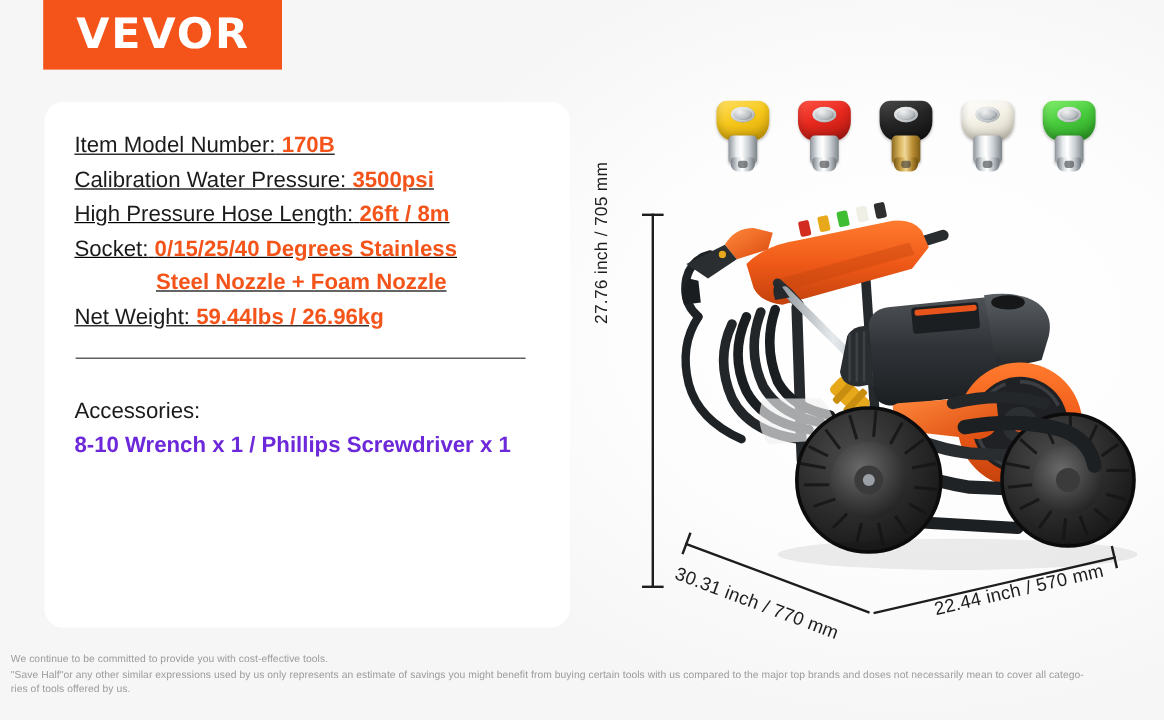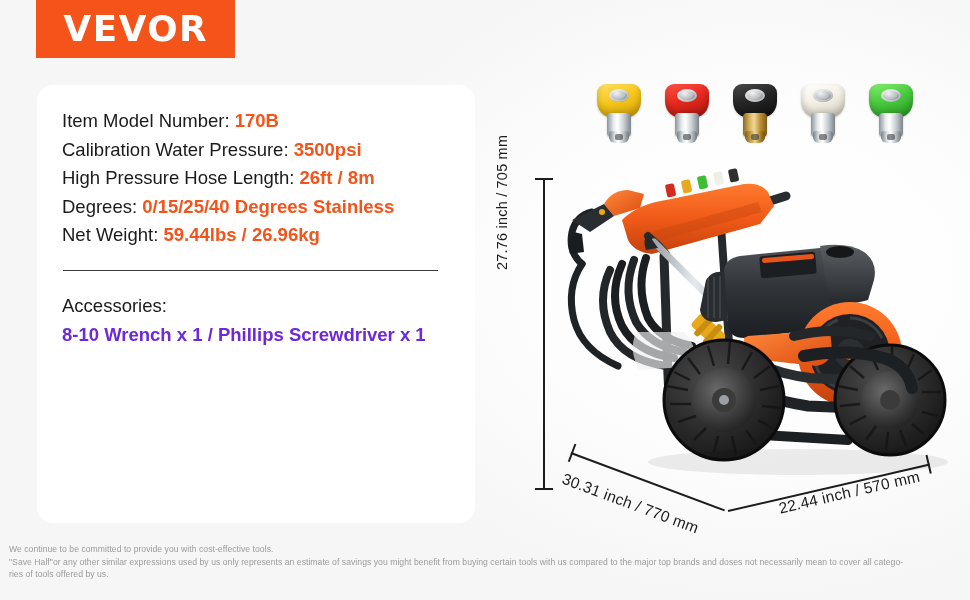--- a/index.html
+++ b/index.html
@@ -36,21 +36,21 @@
 
   
   .spec-card {
     position: absolute;
     left: 37px; top: 85px;
     width: 438px; height: 438px;
     background: #ffffff;
     border-radius: 16px;
     padding: 22px 18px 0 25px;
   }
-  .spec-list { list-style: none; }
+  .spec-list { list-style: none; text-decoration: underline; }
   .spec-row {
     font-size: 18.5px;
     line-height: 28.5px;
     color: #1b1b1b;
     white-space: nowrap;
   }
   .spec-label { color: #1b1b1b; font-weight: 400; }
   .spec-value { color: #f4541a; font-weight: 700; }
   .spec-cont {
     color: #f4541a; font-weight: 700;
@@ -59,21 +59,21 @@
     white-space: nowrap;
   }
   .spec-cont.indent-size { padding-left: 118px; }
 
   .divider {
     margin: 20px 19px 0 1px;
     height: 1px;
     background: #3a3a3a;
   }
 
-  .acc-block { margin-top: 20px; }
+  .acc-block { margin-top: 28px; }
   .acc-title {
     font-size: 18.5px; line-height: 29px;
     color: #1b1b1b; font-weight: 400;
   }
   .acc-line {
     font-size: 18.5px; line-height: 29px;
     color: #6d28d9; font-weight: 700;
     white-space: nowrap;
   }
 
@@ -223,23 +223,24 @@
     </li>
     <li class="spec-row">
       <span class="spec-label">Calibration Water Pressure:</span>
       <span class="spec-value">3500psi</span>
     </li>
     <li class="spec-row">
       <span class="spec-label">High Pressure Hose Length:</span>
       <span class="spec-value">26ft / 8m</span>
     </li>
     <li class="spec-row">
-      <span class="spec-label">Degrees:</span>
+      <span class="spec-label">Socket:</span>
       <span class="spec-value">0/15/25/40 Degrees Stainless</span>
     </li>
+    <li class="spec-cont">Steel Nozzle + Foam Nozzle</li>
     <li class="spec-row">
       <span class="spec-label">Net Weight:</span>
       <span class="spec-value">59.44lbs / 26.96kg</span>
     </li>
   </ul>
 
   <div class="divider"></div>
 
   <div class="acc-block">
     <div class="acc-title">Accessories:</div>

